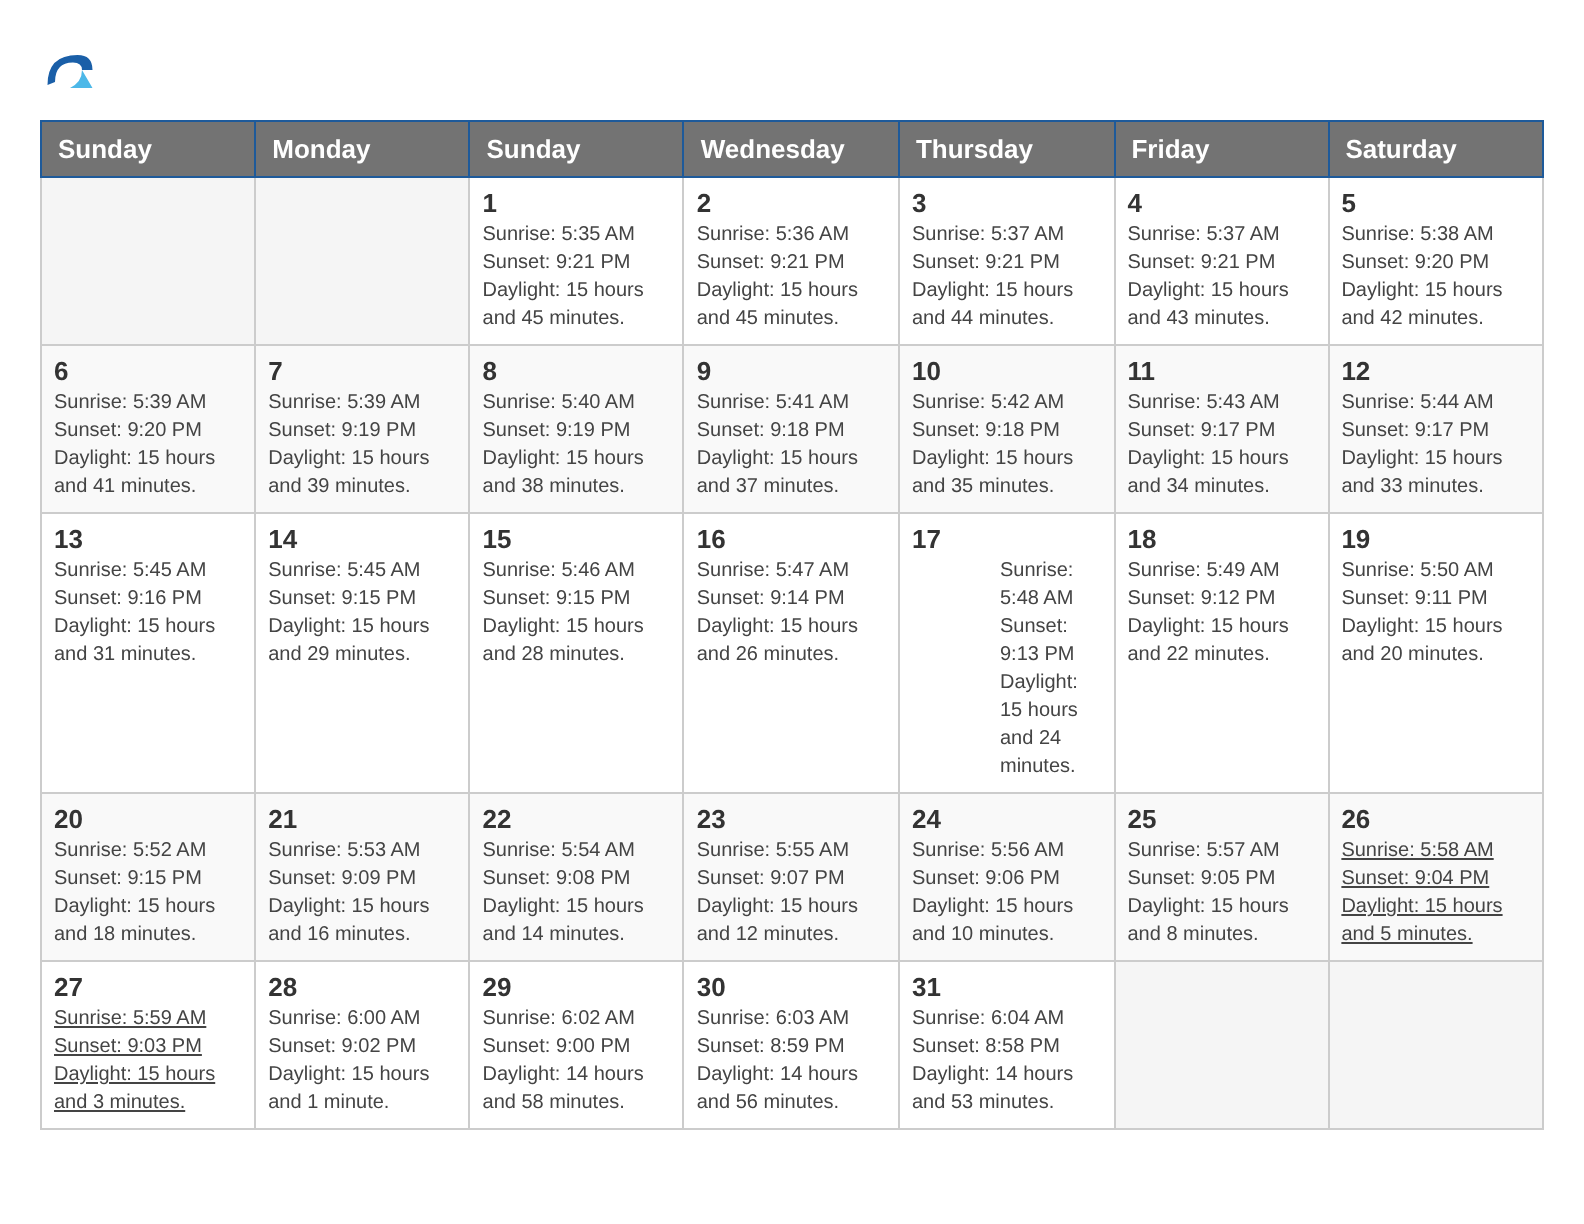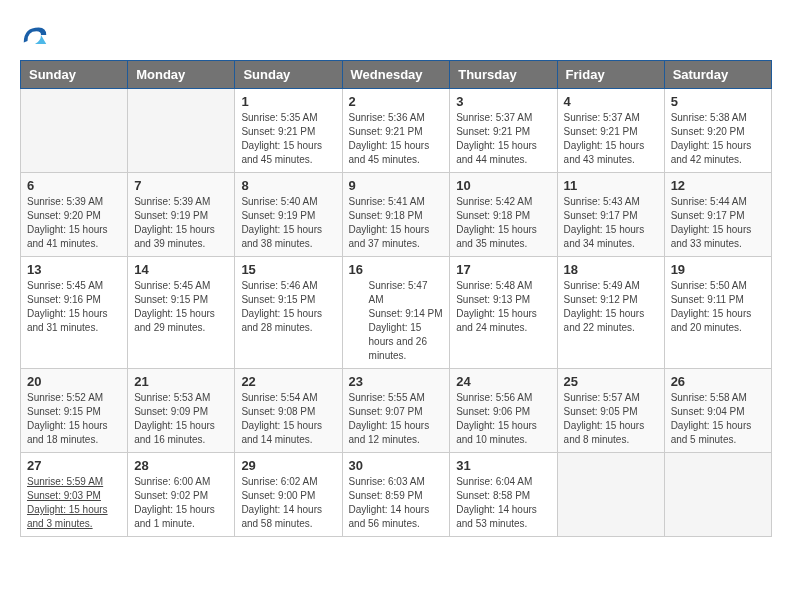--- a/index.html
+++ b/index.html
@@ -219,27 +219,27 @@
 Daylight: 15 hours and 29 minutes.</div>
         </td>
         <td>
           <span class="day-number">15</span>
           <div class="day-info" style="white-space: pre-line;">Sunrise: 5:46 AM
 Sunset: 9:15 PM
 Daylight: 15 hours and 28 minutes.</div>
         </td>
         <td>
           <span class="day-number">16</span>
-          <div class="day-info" style="white-space: pre-line; margin-left: 20px;">Sunrise: 5:47 AM
+          <div class="day-info" style="white-space: pre-line;">Sunrise: 5:47 AM
 Sunset: 9:14 PM
 Daylight: 15 hours and 26 minutes.</div>
         </td>
         <td>
           <span class="day-number">17</span>
-          <div class="day-info" style="white-space: pre-line;">Sunrise: 5:48 AM
+          <div class="day-info" style="white-space: pre-line; margin-left: 44px;">Sunrise: 5:48 AM
 Sunset: 9:13 PM
 Daylight: 15 hours and 24 minutes.</div>
         </td>
         <td>
           <span class="day-number">18</span>
           <div class="day-info" style="white-space: pre-line;">Sunrise: 5:49 AM
 Sunset: 9:12 PM
 Daylight: 15 hours and 22 minutes.</div>
         </td>
         <td>
@@ -281,21 +281,21 @@
 Daylight: 15 hours and 10 minutes.</div>
         </td>
         <td>
           <span class="day-number">25</span>
           <div class="day-info" style="white-space: pre-line;">Sunrise: 5:57 AM
 Sunset: 9:05 PM
 Daylight: 15 hours and 8 minutes.</div>
         </td>
         <td>
           <span class="day-number">26</span>
-          <div class="day-info" style="white-space: pre-line;">Sunrise: 5:58 AM
+          <div class="day-info" style="white-space: pre-line; text-decoration: underline;">Sunrise: 5:58 AM
 Sunset: 9:04 PM
 Daylight: 15 hours and 5 minutes.</div>
         </td>
       </tr>
       <tr>
         <td>
           <span class="day-number">27</span>
           <div class="day-info" style="white-space: pre-line; text-decoration: underline;">Sunrise: 5:59 AM
 Sunset: 9:03 PM
 Daylight: 15 hours and 3 minutes.</div>

